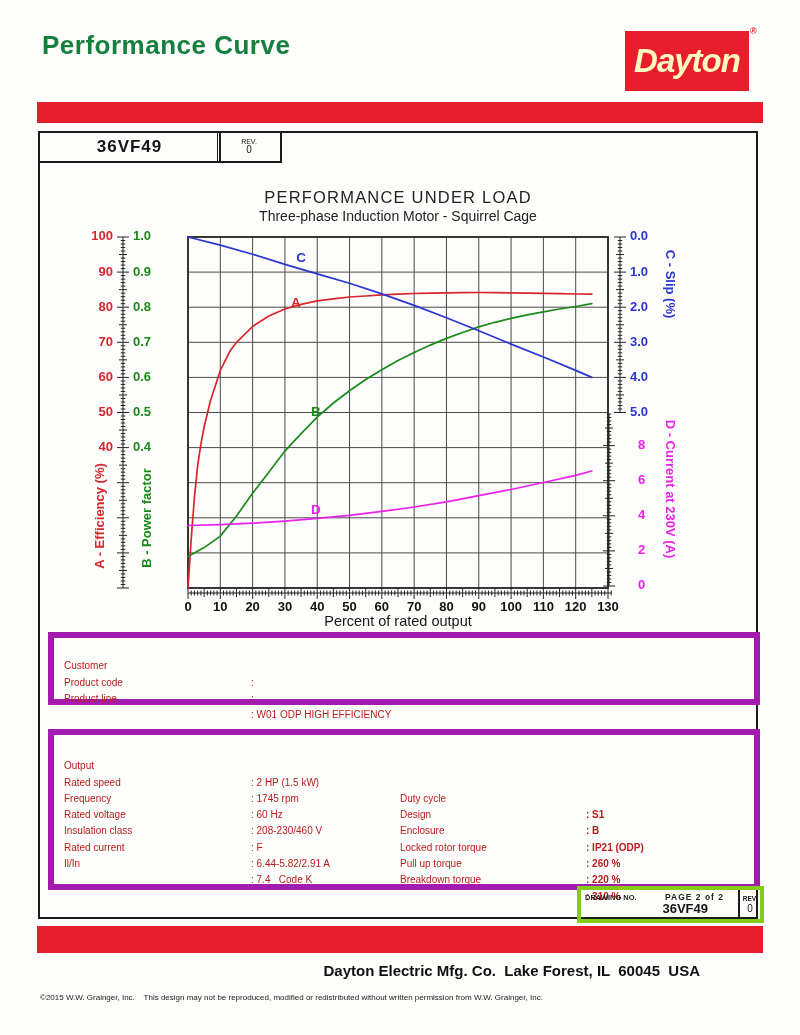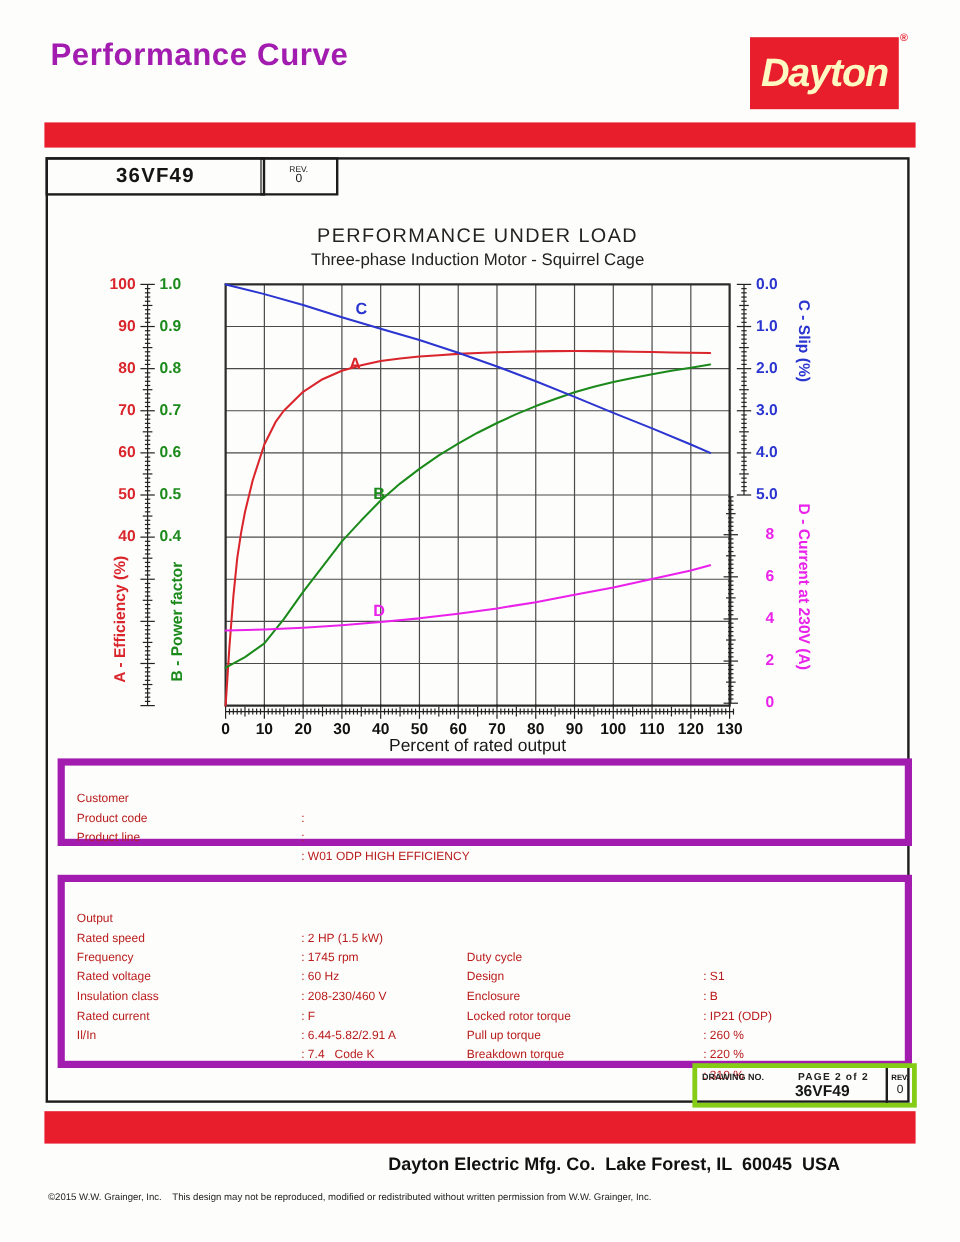--- a/index.html
+++ b/index.html
@@ -1,21 +1,21 @@
 <!DOCTYPE html>
 <html><head>
 <meta charset="utf-8">
 <style>
   html,body{margin:0;padding:0;background:#ffffff;}
   body{font-family:"Liberation Sans",sans-serif;color:#151515;}
   #page{position:relative;width:800px;height:1035px;background:#fdfdfc;overflow:hidden;}
   .abs{position:absolute;}
 
   
-  #doc-title{left:42px;top:30px;font-size:26px;font-weight:bold;letter-spacing:.5px;color:#a21caf;}
+  #doc-title{left:42px;top:30px;font-size:26px;font-weight:bold;letter-spacing:.5px;color:#15803d;}
   #logo-box{left:625px;top:31px;width:124px;height:60px;display:flex;align-items:center;justify-content:center;}
   #logo-text{color:#fef9c3;font-style:italic;font-weight:bold;font-size:33px;letter-spacing:-1px;}
   #logo-reg{left:750px;top:26px;font-size:9px;font-weight:bold;}
   .redbar{left:37px;width:726px;}
   #redbar-top{top:102px;height:21px;}
   #redbar-bottom{top:926px;height:27px;}
 
   
   #main-box{left:38px;top:131px;width:716px;height:784px;border:2px solid #1c1c1c;}
   #model-cell{left:38px;top:131px;width:179px;height:28px;border:2px solid #1c1c1c;display:flex;align-items:center;justify-content:center;font-size:17px;font-weight:bold;letter-spacing:1px;}
@@ -28,22 +28,22 @@
   #chart-subtitle{left:168px;top:208px;width:460px;text-align:center;font-size:14px;color:#222;}
   #chart-svg{left:0;top:0;}
 
   
   .data-box{left:48px;width:700px;border:6px solid #a21caf;font-size:10px;line-height:16.3px;color:#b91c1c;}
   #info-box{top:632px;height:57px;padding-top:4px;}
   #spec-box{top:701px;height:142px;padding-top:7px;margin-top:28px;}
   .row{position:relative;height:16.3px;white-space:pre;}
   .lblL{position:absolute;left:10px;}
   .valL{position:absolute;left:197px;}
-  .lblR{position:absolute;left:335px;}
-  .valR{position:absolute;left:532px;}
+  .lblR{position:absolute;left:346px;}
+  .valR{position:absolute;left:532px;font-weight:bold;}
   .sep{display:inline;}
 
   
   #drawing-box{left:577px;top:886px;width:179px;height:29px;border:4px solid #84cc16;display:flex;}
   #drawing-main{flex:1;padding:2px 4px 0 4px;display:flex;flex-direction:column;}
   #drawing-row1{display:flex;align-items:baseline;font-size:7.5px;font-weight:bold;color:#222;}
   #drawing-page{margin-left:auto;margin-right:10px;font-size:8.5px;letter-spacing:1px;}
   #drawing-no{font-size:13px;font-weight:bold;text-align:right;padding-right:26px;margin-top:-1px;}
   #drawing-rev{width:20px;border-left:2px solid #1c1c1c;display:flex;flex-direction:column;align-items:center;justify-content:center;line-height:1.1;}
   #drawing-rev .rev-lbl{font-size:6.5px;font-weight:bold;}

